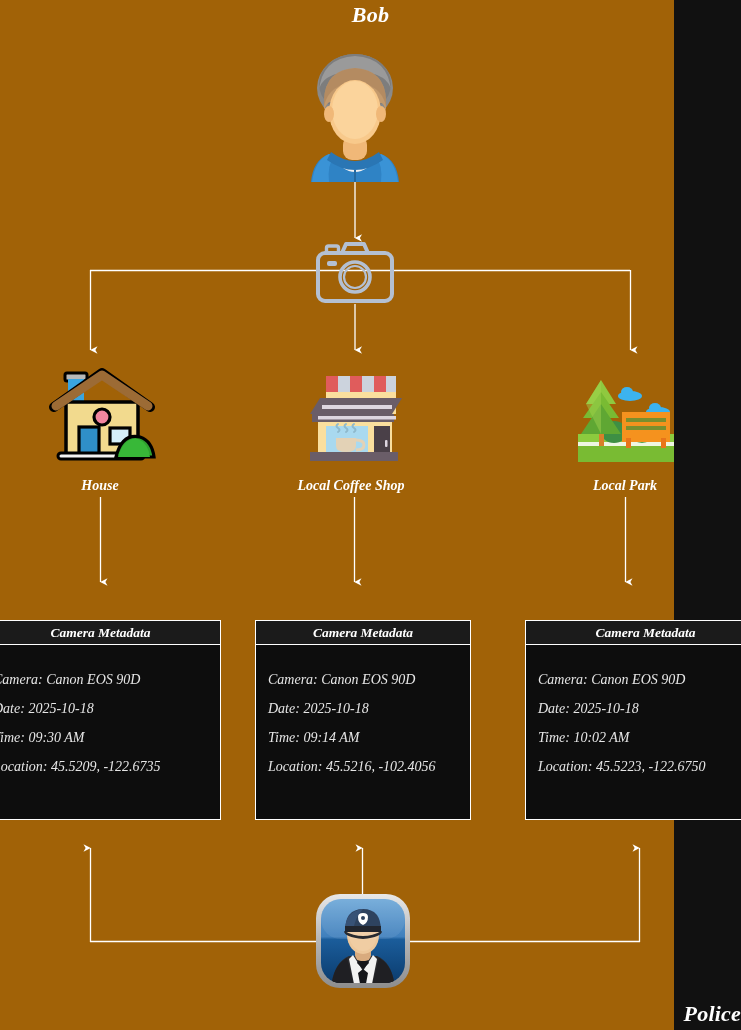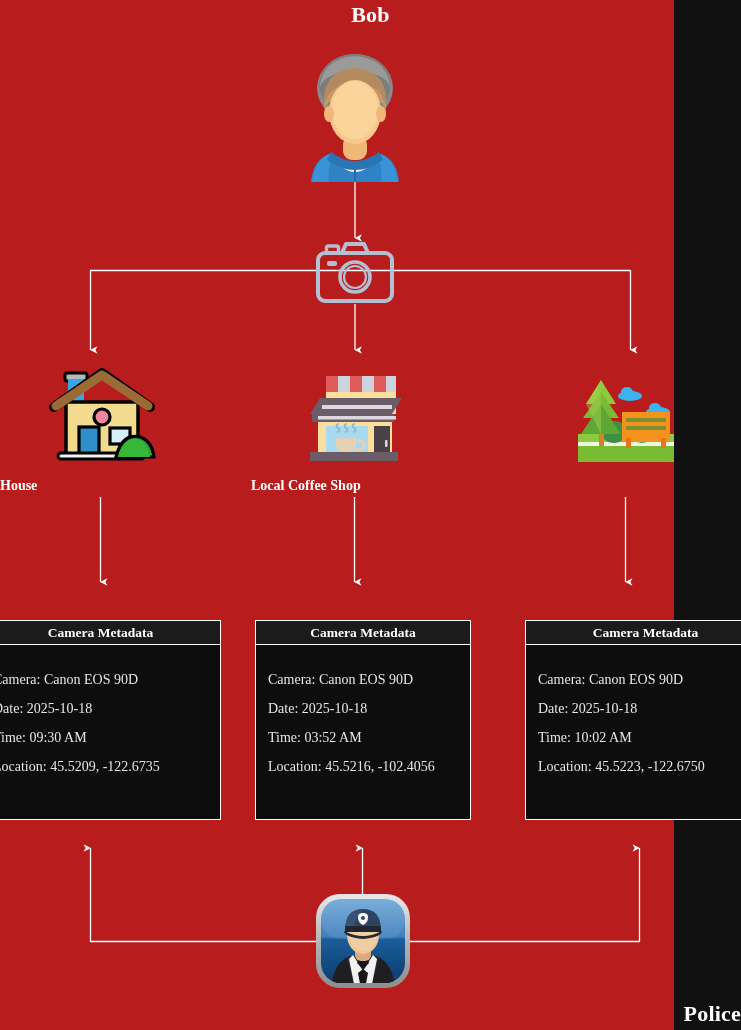--- a/index.html
+++ b/index.html
@@ -7,21 +7,22 @@
     width: 741px;
     height: 1030px;
     background: #111111;
     overflow: hidden;
     font-family: "Liberation Serif", "DejaVu Serif", serif;
   }
   #stage {
     position: relative;
     width: 674px;
     height: 1030px;
-    background: #b91c1c;
+    background: #a16207;
+    font-style: italic;
   }
   .abs { position: absolute; }
 
   
   .title-bob {
     left: 0; top: 2px; width: 741px;
     text-align: center;
     color: #ffffff;
     font-size: 22px;
     font-weight: bold;
@@ -34,20 +35,21 @@
     font-size: 22px;
     font-weight: bold;
     letter-spacing: 0.2px;
   }
 
   
   .node-label {
     color: #ffffff;
     font-size: 14px;
     font-weight: bold;
+    text-align: center;
     white-space: nowrap;
   }
 
   
   svg.layer {
     position: absolute;
     left: 0; top: 0;
     width: 741px; height: 1030px;
     pointer-events: none;
   }
@@ -250,37 +252,38 @@
       <path d="M23,8 L23,62 L8,32 Z" fill="#a3d44f" opacity="0.45"></path>
 
       <rect x="44" y="40" width="48" height="30" fill="#f5921e"></rect>
       <rect x="48" y="46" width="40" height="4" fill="#7a8f2e"></rect>
       <rect x="48" y="54" width="40" height="4" fill="#7a8f2e"></rect>
       <rect x="44" y="62" width="48" height="5" fill="#f5921e"></rect>
       <rect x="48" y="66" width="5" height="10" fill="#e8751a"></rect>
       <rect x="83" y="66" width="5" height="10" fill="#e8751a"></rect>
     </svg>
   </div>
+  <div class="abs node-label" style="left:525px; top:478px; width:200px;">Local Park</div>
 
   <div class="meta-box" style="left:-20px; top:620px; width:241px; height:200px;">
     <div class="meta-head">Camera Metadata</div>
     <div class="meta-body">
       <div class="meta-line">Camera: Canon EOS 90D</div>
       <div class="meta-line">Date: 2025-10-18</div>
       <div class="meta-line">Time: 09:30 AM</div>
       <div class="meta-line">Location: 45.5209, -122.6735</div>
     </div>
   </div>
 
   <div class="meta-box" style="left:255px; top:620px; width:216px; height:200px;">
     <div class="meta-head">Camera Metadata</div>
     <div class="meta-body">
       <div class="meta-line">Camera: Canon EOS 90D</div>
       <div class="meta-line">Date: 2025-10-18</div>
-      <div class="meta-line">Time: 03:52 AM</div>
+      <div class="meta-line">Time: 09:14 AM</div>
       <div class="meta-line">Location: 45.5216, -102.4056</div>
     </div>
   </div>
 
   <div class="meta-box" style="left:525px; top:620px; width:241px; height:200px;">
     <div class="meta-head">Camera Metadata</div>
     <div class="meta-body">
       <div class="meta-line">Camera: Canon EOS 90D</div>
       <div class="meta-line">Date: 2025-10-18</div>
       <div class="meta-line">Time: 10:02 AM</div>

